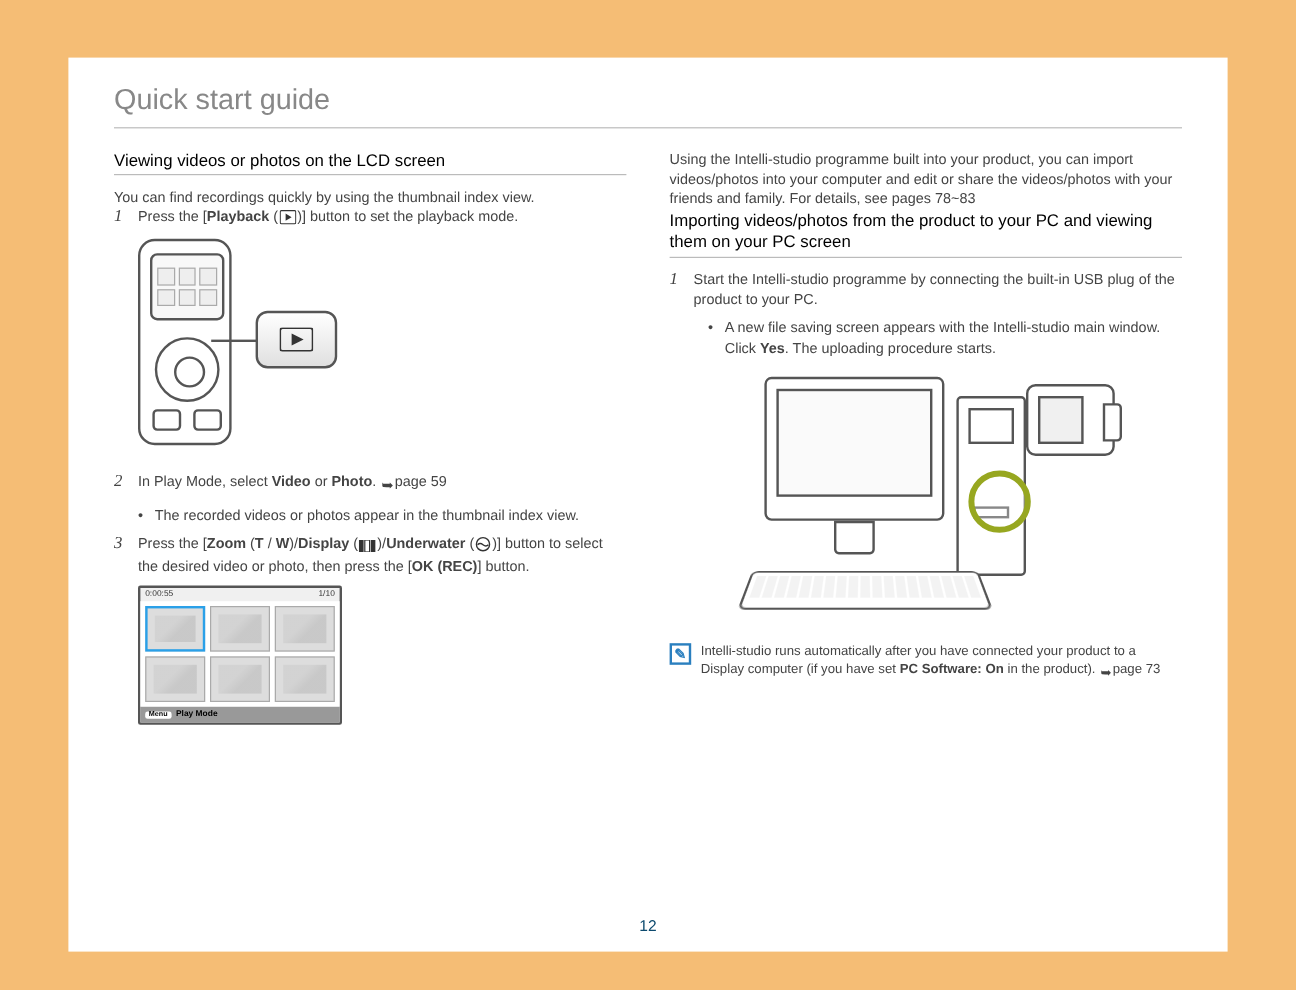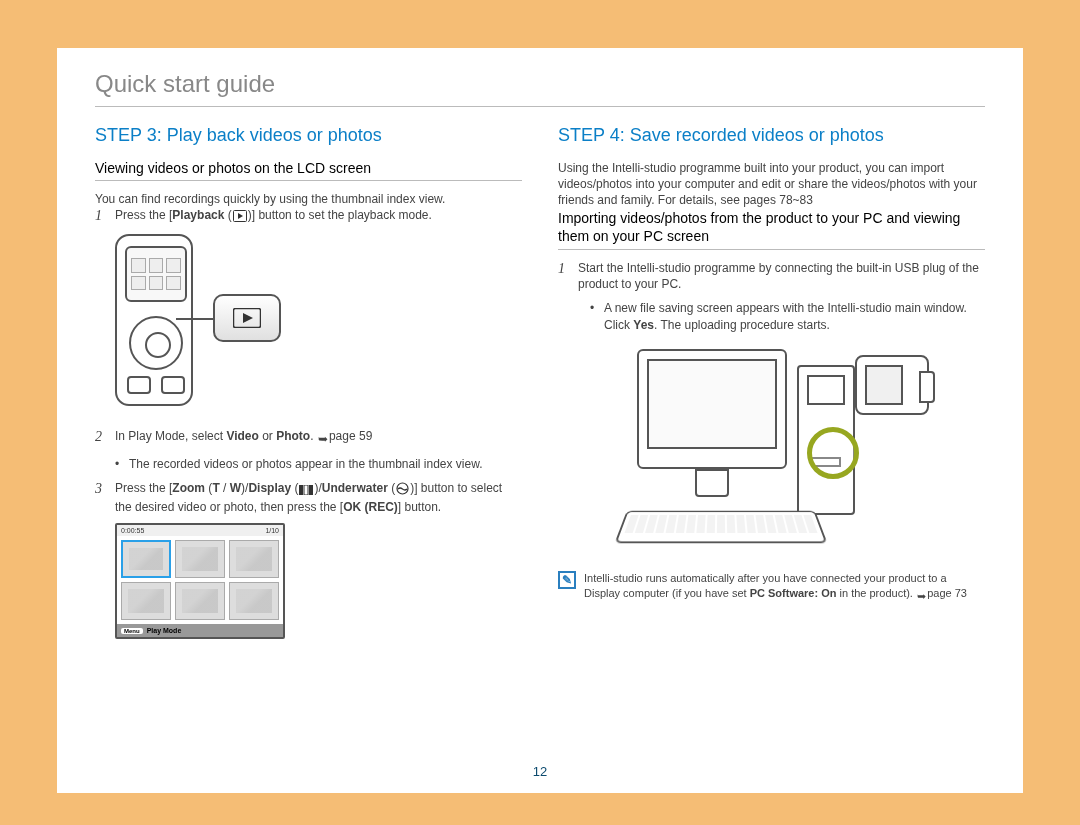--- a/index.html
+++ b/index.html
@@ -377,21 +377,20 @@
 </head>
 <body>
 
 <div class="page">
   <div class="page-title">Quick start guide</div>
   <hr class="rule-top">
 
   <div class="columns">
 
     <div class="col">
-      <div class="step-heading">STEP 3: Play back videos or photos</div>
       <div class="sub-heading">Viewing videos or photos on the LCD screen</div>
       <hr class="sub-rule">
       <div class="body-text">You can find recordings quickly by using the thumbnail index view.</div>
 
       <div class="num-item">
         <div class="num">1</div>
         <div>
           <span>Press the [</span><b>Playback</b><span> (</span><span class="inline-icon"><svg width="14" height="12">
                 <rect x="0.5" y="0.5" width="13" height="11" rx="1" fill="none" stroke="#333" stroke-width="1"></rect>
                 <polygon points="5,3 10,6 5,9" fill="#333"></polygon>
@@ -463,21 +462,20 @@
           <div></div>
         </div>
         <div class="thumb-bottom">
           <span class="menu-pill">Menu</span>
           <span>Play Mode</span>
         </div>
       </div>
     </div>
 
     <div class="col">
-      <div class="step-heading">STEP 4: Save recorded videos or photos</div>
       <div class="body-text">Using the Intelli-studio programme built into your product, you can import videos/photos into your computer and edit or share the videos/photos with your friends and family. For details, see pages 78~83</div>
 
       <div class="sub-heading" style="line-height:1.3">Importing videos/photos from the product to your PC and viewing them on your PC screen</div>
       <hr class="sub-rule">
 
       <div class="num-item">
         <div class="num">1</div>
         <div>Start the Intelli-studio programme by connecting the built-in USB plug of the product to your PC.</div>
       </div>
       <div class="sub-bullet">

